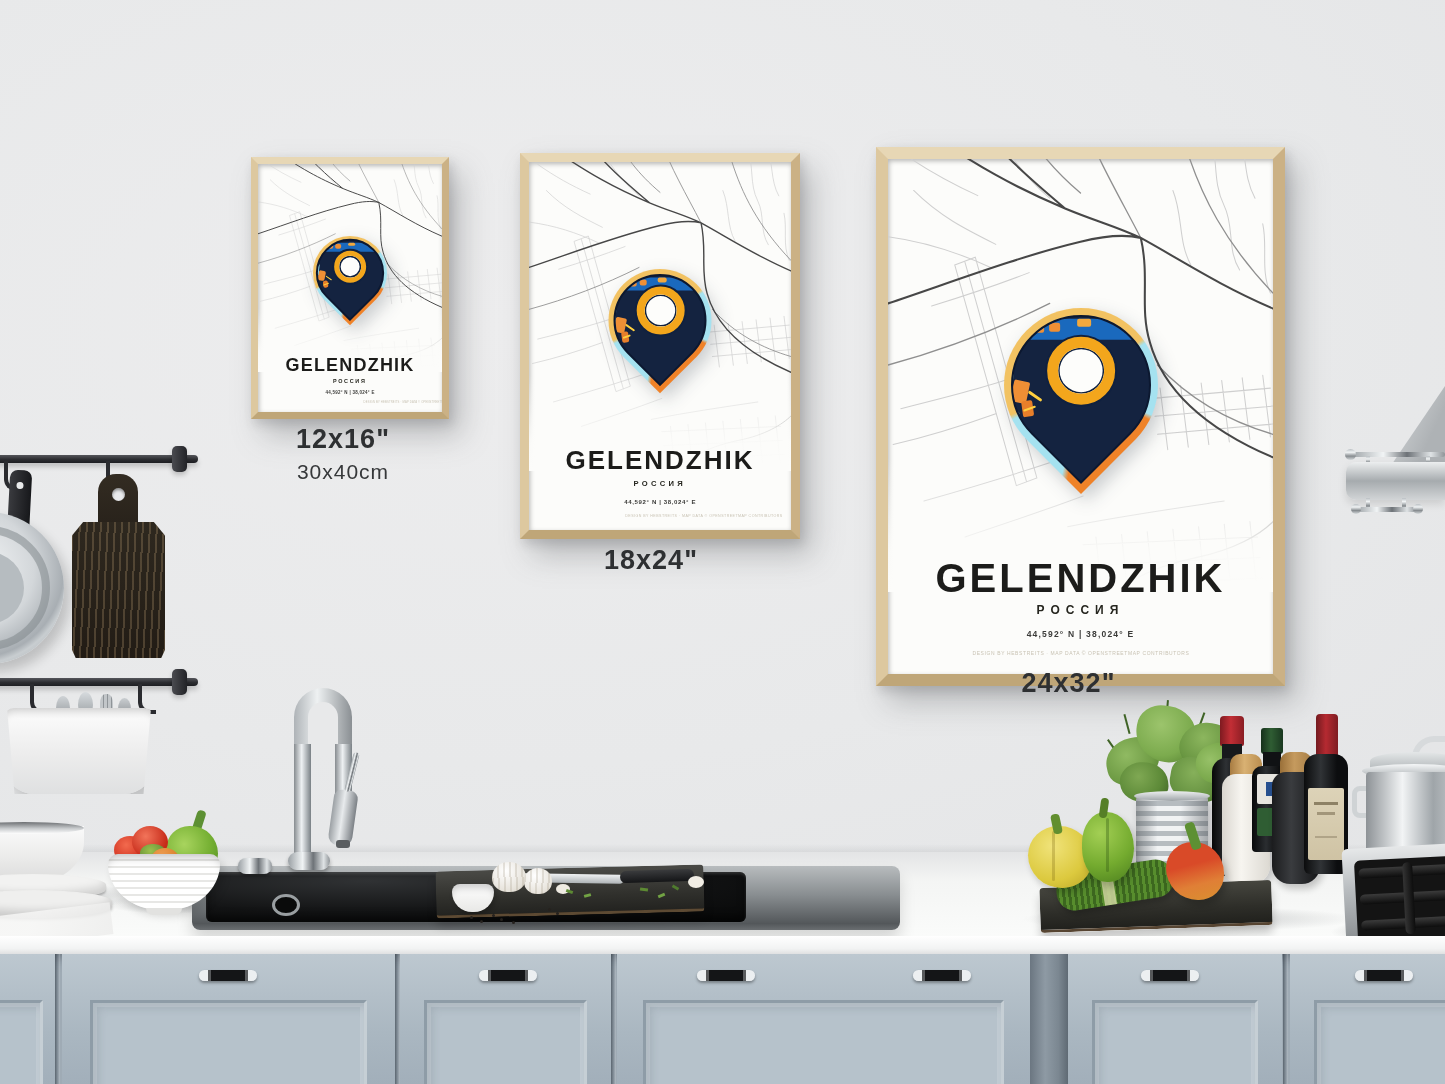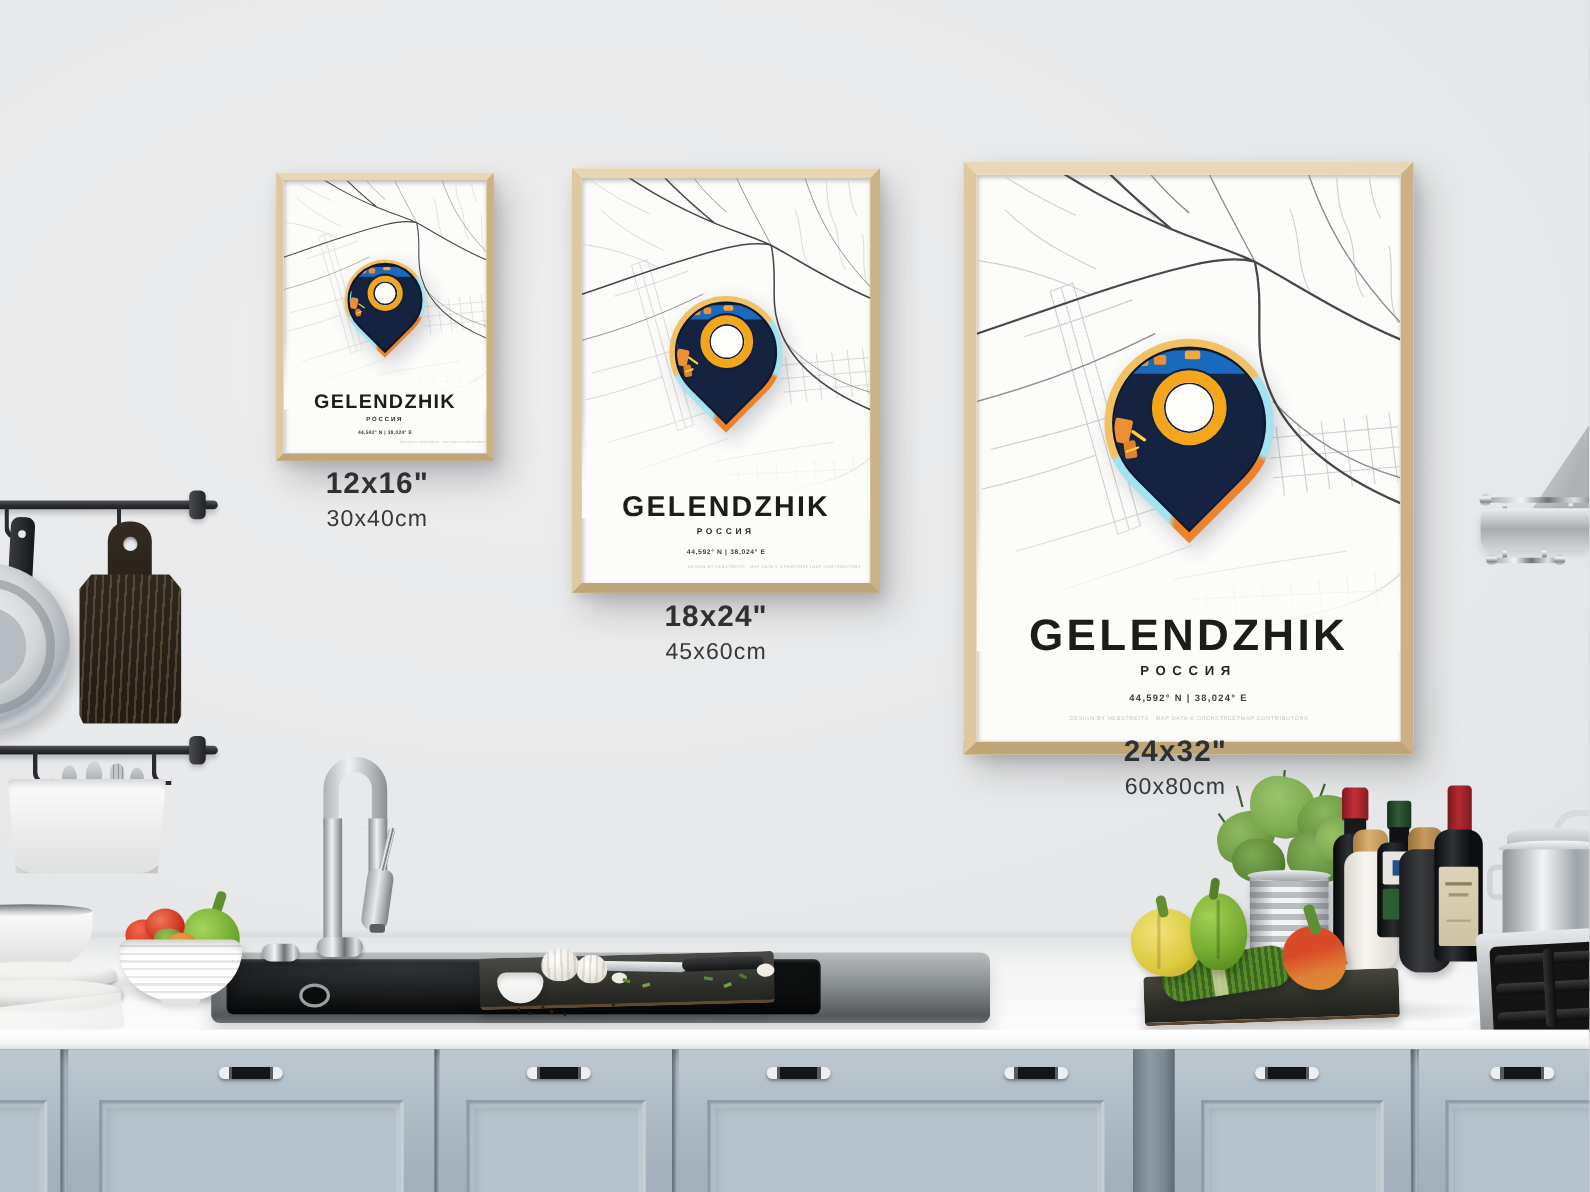--- a/index.html
+++ b/index.html
@@ -235,25 +235,23 @@
       <div class="credit"><span class="shrink" style="--k:.62;letter-spacing:1px">DESIGN BY HEBSTREITS · MAP DATA © OPENSTREETMAP CONTRIBUTORS</span></div>
     </div>
   </figure>
 
   <div class="sizelabel" style="left:251px;top:424px;width:184px;">
     <div class="in">12x16"</div>
     <div class="cm">30x40cm</div>
   </div>
   <div class="sizelabel" style="left:520px;top:545px;width:262px;">
     <div class="in">18x24"</div>
-    <div class="cm">45x60cm</div>
   </div>
   <div class="sizelabel" style="left:876px;top:668px;width:385px;">
     <div class="in">24x32"</div>
-    <div class="cm">60x80cm</div>
   </div>
 
   <div class="a" style="left:0;top:844px;width:1445px;height:10px;background:linear-gradient(180deg,rgba(120,124,128,0),rgba(120,124,128,.16));"></div>
   <div class="a" style="left:0;top:852px;width:1445px;height:84px;background:linear-gradient(180deg,#e3e4e5,#f4f5f4 35%,#fafbfa);"></div>
 
   <div class="shadow" style="left:-30px;top:884px;width:180px;height:24px;"></div>
   <div class="shadow" style="left:104px;top:894px;width:130px;height:20px;"></div>
   <div class="shadow" style="left:430px;top:900px;width:300px;height:22px;"></div>
   <div class="shadow" style="left:1020px;top:906px;width:340px;height:26px;"></div>
   <div class="shadow" style="left:1330px;top:920px;width:130px;height:24px;"></div>

